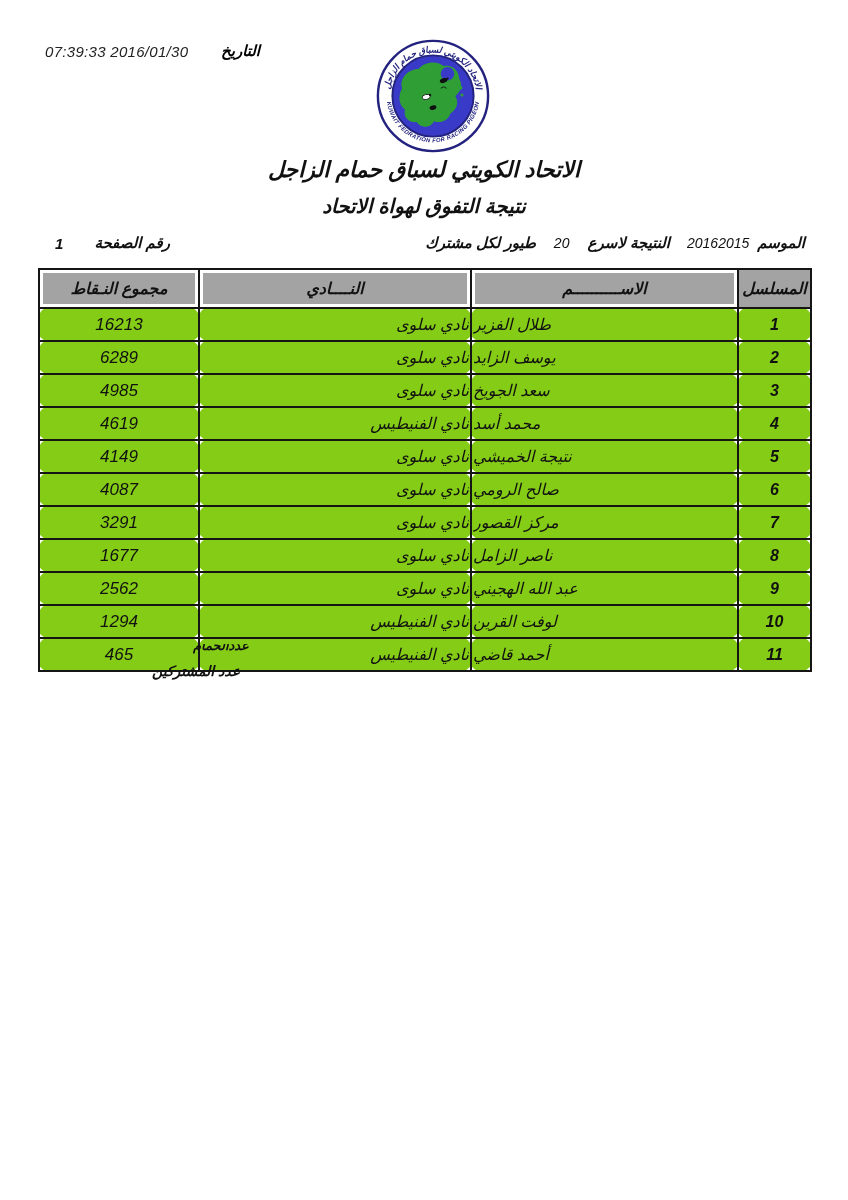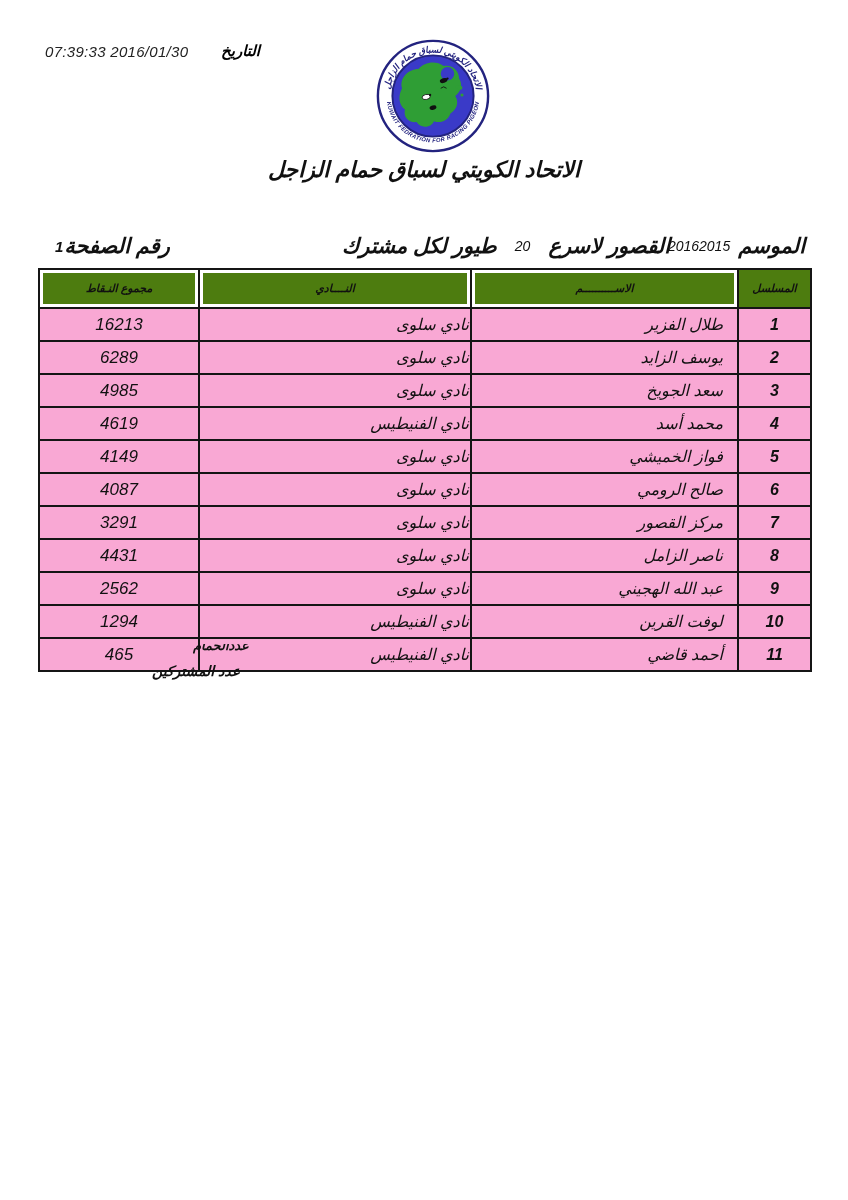--- a/index.html
+++ b/index.html
@@ -26,42 +26,42 @@
   .title1{position:absolute;top:157px;left:0;right:0;text-align:center;
           font-size:22px;font-weight:bold;direction:rtl;}
   .title2{position:absolute;top:194px;left:0;right:0;text-align:center;
           font-size:20px;font-weight:bold;direction:rtl;}
   
   .meta-row{position:absolute;top:234px;left:0;right:0;height:24px;direction:rtl;}
   .meta-season{position:absolute;top:0;right:43px;display:flex;align-items:center;gap:8px;}
   .meta-result{position:absolute;top:0;right:178px;display:flex;align-items:center;gap:18px;}
   .meta-page{position:absolute;top:0;left:55px;width:115px;display:flex;
              justify-content:space-between;align-items:center;}
-  .meta-label{font-size:21px;font-weight:bold;}
+  .meta-label{font-size:15px;font-weight:bold;}
   .meta-num{font-size:14px;font-weight:normal;direction:ltr;}
   .meta-page .meta-num{font-size:15px;font-weight:bold;}
   
   table.results{
     position:absolute;top:268px;left:38px;
     width:772px;direction:rtl;
     border-collapse:collapse;table-layout:fixed;
   }
   .results col.c-serial{width:73px;}
   .results col.c-name{width:267px;}
   .results col.c-club{width:272px;}
   .results col.c-points{width:160px;}
   .results th,.results td{border:2px solid #151515;overflow:hidden;white-space:nowrap;}
   .results th{
-    height:31px;background:#4d7c0f;
-    font-size:11px;font-weight:bold;text-align:center;vertical-align:middle;
+    height:31px;background:#a3a3a3;
+    font-size:16px;font-weight:bold;text-align:center;vertical-align:middle;
   }
   .results th.inset{background-clip:content-box;padding:3px;}
-  .results td{height:29px;font-size:16px;vertical-align:middle;background:#f9a8d4;}
+  .results td{height:29px;font-size:16px;vertical-align:middle;background:#84cc16;border-radius:9px;}
   .results td.col-serial{text-align:center;font-weight:bold;font-size:16px;}
-  .results td.col-name{text-align:right;padding-right:14px;}
+  .results td.col-name{text-align:left;padding-right:14px;}
   .results td.col-club{text-align:right;}
   .results td.col-points{text-align:center;font-size:17px;direction:ltr;}
   
   .pigeons-note{
     position:absolute;top:644px;left:193px;height:12px;overflow:hidden;
   }
   .pigeons-note span{display:block;margin-top:-6px;font-size:13px;font-weight:bold;}
   .participants-note{
     position:absolute;top:663px;left:152px;
     font-size:14px;font-weight:bold;
@@ -104,28 +104,29 @@
         <circle cx="75" cy="42" r="1.2" fill="#101010"></circle>
         <ellipse cx="53" cy="61" rx="4.2" ry="2.6" fill="#ffffff" stroke="#101010" stroke-width="0.8" transform="rotate(-12 53 61)"></ellipse>
         <circle cx="57" cy="59" r="1.2" fill="#101010"></circle>
         <ellipse cx="60" cy="72" rx="3.6" ry="2.2" fill="#101010" transform="rotate(-15 60 72)"></ellipse>
         <path d="M 68,52 q 3,-3 6,0" stroke="#101010" stroke-width="0.9" fill="none"></path>
       </g>
     </g>
   </svg>
 
   <div class="title1">الاتحاد الكويتي لسباق حمام الزاجل</div>
+  <div class="title2">نتيجة التفوق لهواة الاتحاد</div>
 
   <div class="meta-row">
     <div class="meta-season">
       <span class="meta-label">الموسم</span>
       <span class="meta-num">20162015</span>
     </div>
     <div class="meta-result">
-      <span class="meta-label">القصور لاسرع</span>
+      <span class="meta-label">النتيجة لاسرع</span>
       <span class="meta-num">20</span>
       <span class="meta-label">طيور لكل مشترك</span>
     </div>
     <div class="meta-page">
       <span class="meta-label">رقم الصفحة</span>
       <span class="meta-num">1</span>
     </div>
   </div>
 
   <table class="results">
@@ -163,41 +164,41 @@
           <td class="col-points">4985</td>
         </tr>
         <tr>
           <td class="col-serial">4</td>
           <td class="col-name">محمد أسد</td>
           <td class="col-club">نادي الفنيطيس</td>
           <td class="col-points">4619</td>
         </tr>
         <tr>
           <td class="col-serial">5</td>
-          <td class="col-name">فواز الخميشي</td>
+          <td class="col-name">نتيجة الخميشي</td>
           <td class="col-club">نادي سلوى</td>
           <td class="col-points">4149</td>
         </tr>
         <tr>
           <td class="col-serial">6</td>
           <td class="col-name">صالح الرومي</td>
           <td class="col-club">نادي سلوى</td>
           <td class="col-points">4087</td>
         </tr>
         <tr>
           <td class="col-serial">7</td>
           <td class="col-name">مركز القصور</td>
           <td class="col-club">نادي سلوى</td>
           <td class="col-points">3291</td>
         </tr>
         <tr>
           <td class="col-serial">8</td>
           <td class="col-name">ناصر الزامل</td>
           <td class="col-club">نادي سلوى</td>
-          <td class="col-points">4431</td>
+          <td class="col-points">1677</td>
         </tr>
         <tr>
           <td class="col-serial">9</td>
           <td class="col-name">عبد الله الهجيني</td>
           <td class="col-club">نادي سلوى</td>
           <td class="col-points">2562</td>
         </tr>
         <tr>
           <td class="col-serial">10</td>
           <td class="col-name">لوفت القرين</td>

